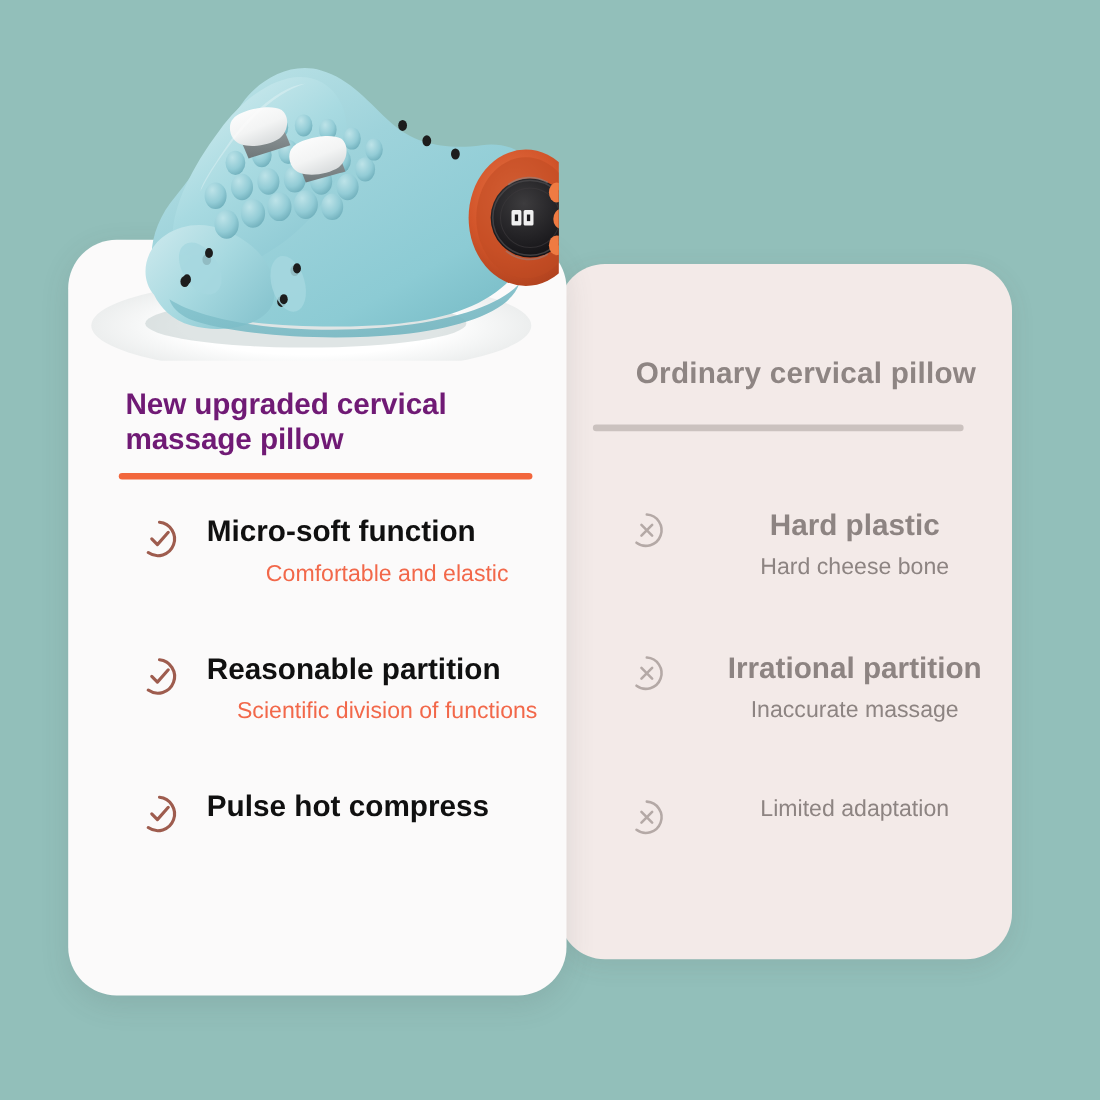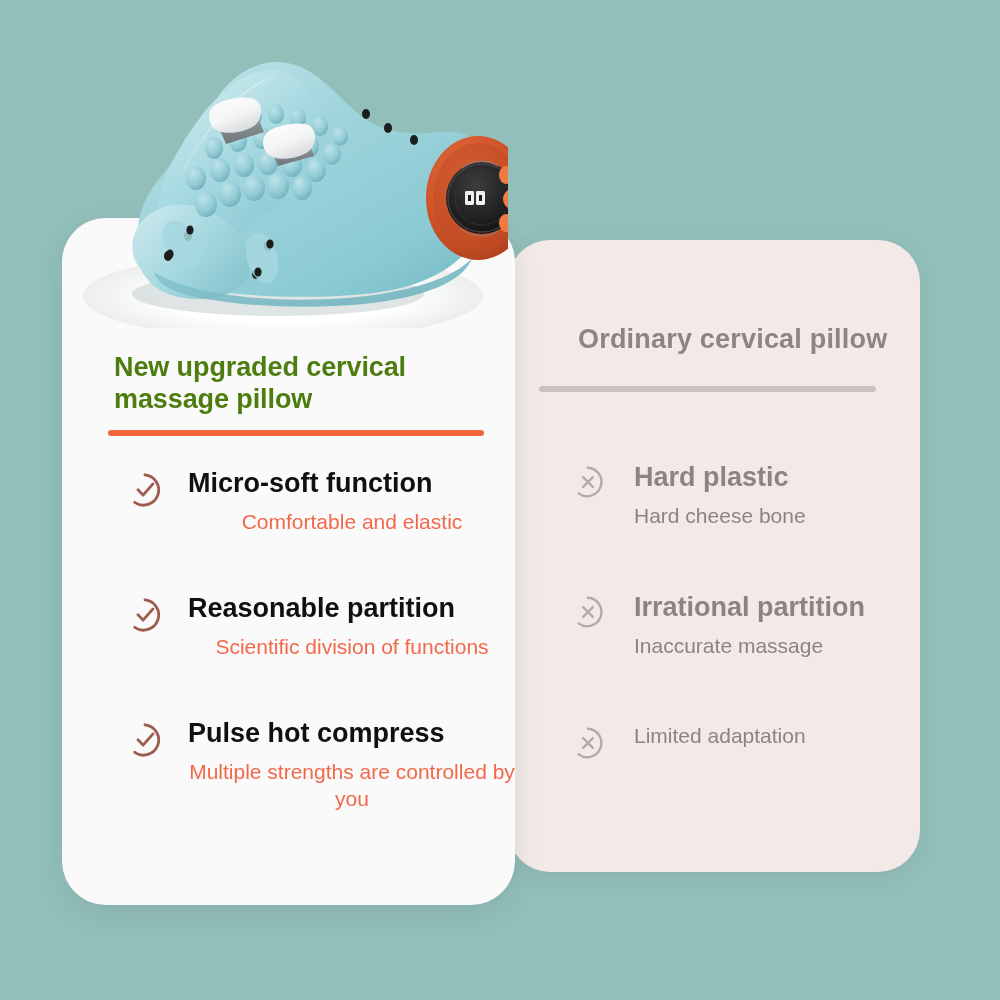--- a/index.html
+++ b/index.html
@@ -23,20 +23,21 @@
   
   .card-right {
     position: absolute;
     left: 508px;
     top: 240px;
     width: 412px;
     height: 632px;
     background: #f3eae8;
     border-radius: 42px;
     box-shadow: 0 6px 22px rgba(80,70,70,0.10);
+    text-align: center;
   }
   .right-title {
     position: absolute;
     left: 70px;
     top: 84px;
     font-size: 27px;
     font-weight: bold;
     color: #8e8583;
     letter-spacing: 0.2px;
     white-space: nowrap;
@@ -91,21 +92,21 @@
     border-radius: 44px;
     box-shadow: 0 8px 26px rgba(70,80,80,0.13);
   }
   .left-title {
     position: absolute;
     left: 52px;
     top: 134px;
     width: 372px;
     font-size: 27px;
     font-weight: bold;
-    color: #4d7c0f;
+    color: #701a75;
     line-height: 1.17;
     letter-spacing: -0.1px;
   }
   .left-accent {
     position: absolute;
     left: 46px;
     top: 212px;
     width: 376px;
     height: 6px;
     background: #f2663c;
@@ -238,21 +239,20 @@
 
       <div class="l-item">
         <span class="l-icon">
           <svg viewBox="0 0 40 40">
             <path d="M20 4 A16 16 0 1 1 9.2 33" fill="none" stroke="#9e5c4e" stroke-width="3" stroke-linecap="round"></path>
             <path d="M12.6 19.8 L18 25.4 L28.4 13.6" fill="none" stroke="#9e5c4e" stroke-width="3" stroke-linecap="round" stroke-linejoin="round"></path>
           </svg>
         </span>
         <div class="l-text">
           <div class="l-title">Pulse hot compress</div>
-          <div class="l-sub">Multiple strengths are controlled by you</div>
         </div>
       </div>
 
     </div>
   </div>
 
   <div class="product">
     <svg viewBox="0 0 430 300" xmlns="http://www.w3.org/2000/svg">
       <defs>
         <radialGradient id="discShadow" cx="50%" cy="50%" r="50%">

